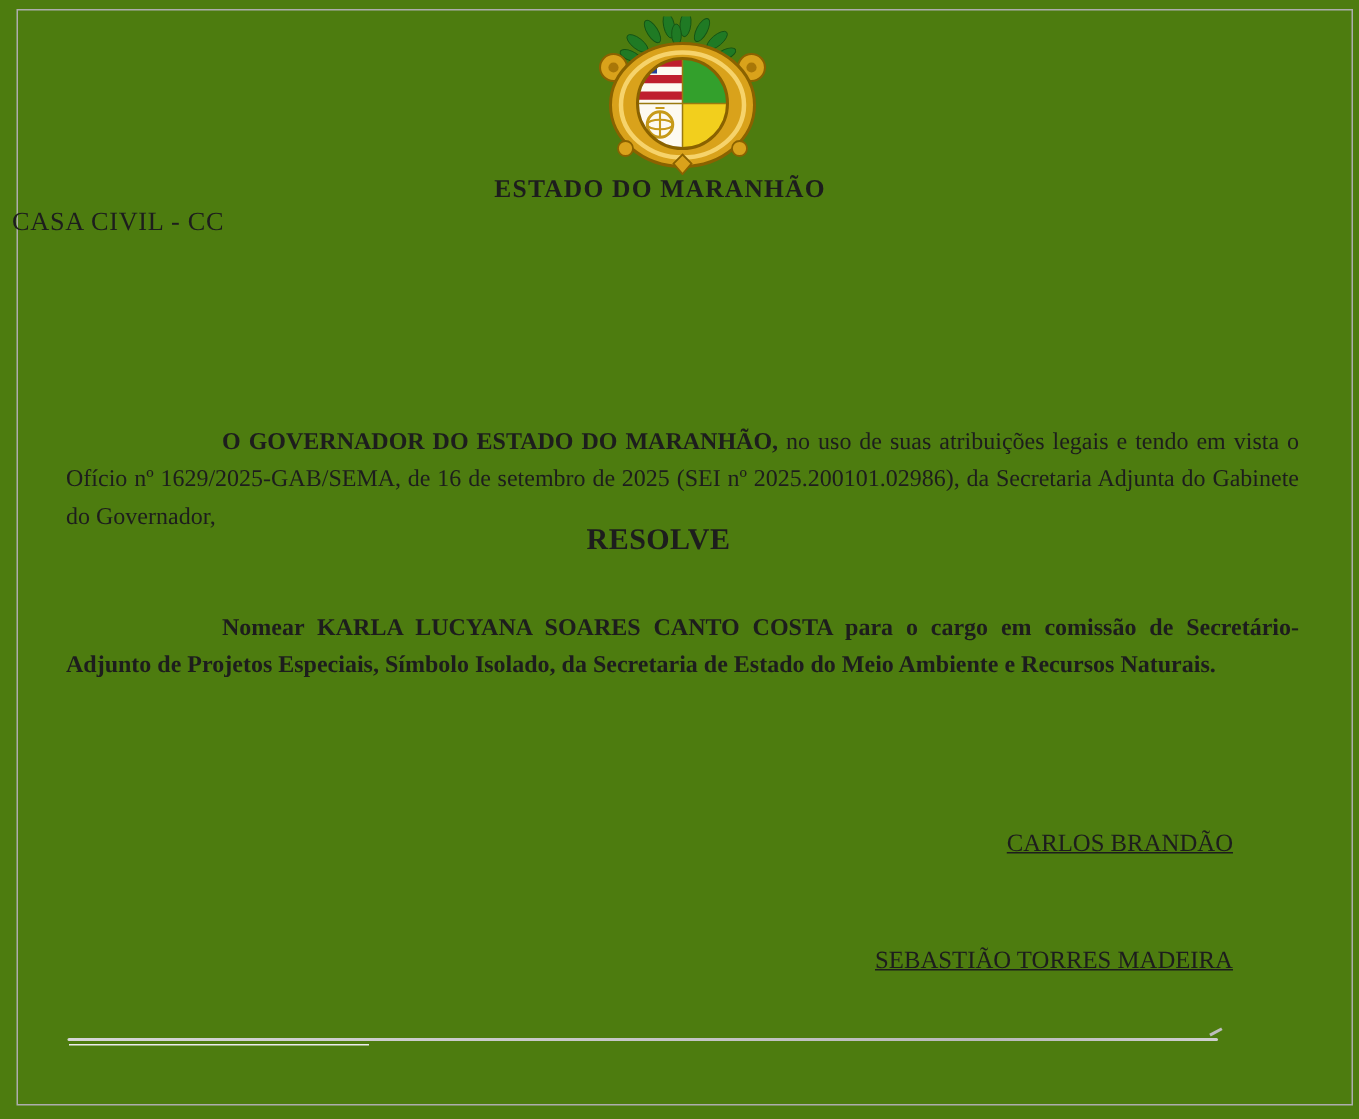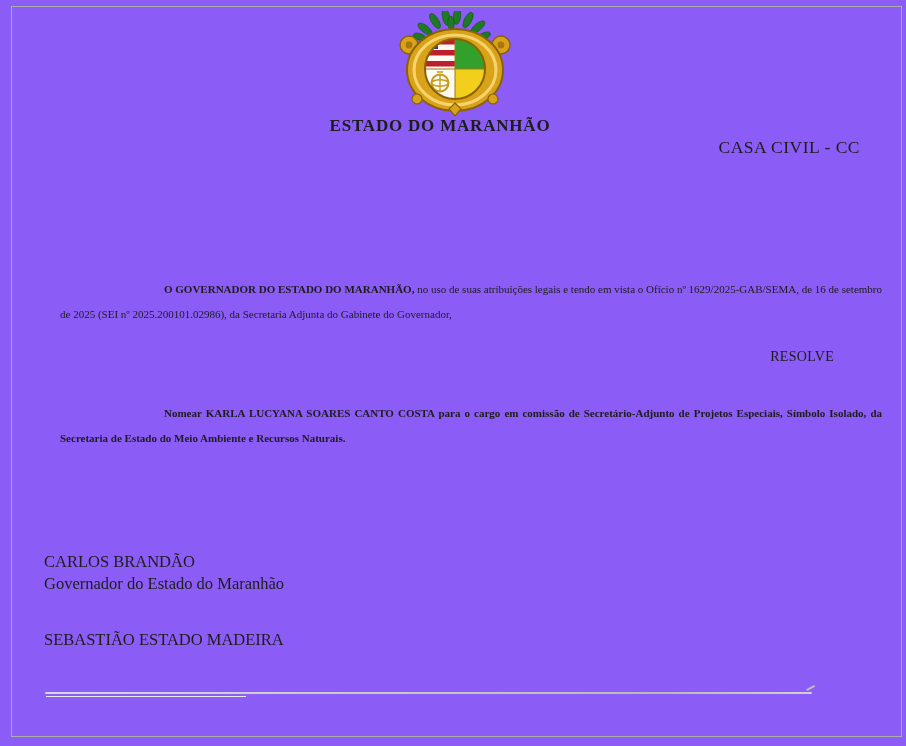--- a/index.html
+++ b/index.html
@@ -1,19 +1,19 @@
 <!DOCTYPE html>
 <html><head>
 <meta charset="utf-8">
 <style>
   html,body{margin:0;padding:0;background:#ffffff;}
   .page{
     position:relative;
     width:906px;height:746px;
-    background:#8b5cf6;
+    background:#4d7c0f;
     font-family:"Liberation Serif","DejaVu Serif",serif;
     color:#1d1d1d;
     overflow:hidden;
   }
   .page-border{
     position:absolute;
     left:11px;top:6px;width:889px;height:729px;
     border:1px solid #adadad;
     pointer-events:none;
   }
@@ -23,48 +23,47 @@
   }
   .org-name{
     position:absolute;
     left:20px;top:116px;width:840px;
     text-align:center;
     font-size:17px;font-weight:bold;
     letter-spacing:0.8px;
   }
   .dept-name{
     position:absolute;
-    left:20px;top:137px;width:840px;
-    text-align:right;
+    left:8px;top:137px;width:840px;
+    text-align:left;
     font-size:17.5px;
     letter-spacing:0.5px;
   }
   .para{
     position:absolute;
     left:44px;width:822px;
-    font-size:11px;line-height:25px;
+    font-size:16px;line-height:25px;
     text-align:justify;
     text-indent:104px;
-    margin-left:16px;
   }
   .p1{top:266px;}
   .resolve{
     position:absolute;
     left:44px;top:349px;width:790px;
-    text-align:right;
-    font-size:14px;font-weight:normal;
+    text-align:center;
+    font-size:20px;font-weight:bold;
     letter-spacing:0.3px;
   }
   .p2{top:390px;font-weight:bold;}
   .p3{top:472px;}
   .sig-block{
     position:absolute;
-    left:44px;width:790px;
-    text-align:left;
-    font-size:16.5px;line-height:22px;
+    left:32px;width:790px;
+    text-align:right;
+    font-size:16.5px;line-height:22px;text-decoration:underline;
   }
   .sig1{top:551px;}
   .sig2{top:629px;}
   .sig-name{display:block;}
   .sig-title{display:block;}
   .footer-line{
     position:absolute;
     left:45px;top:692px;width:767px;height:2px;
     background:linear-gradient(to right,#d6d6d6,#c4c4c4 55%,#b9b9b9 80%,#cfcfcf);
     border-radius:1px;
@@ -152,24 +151,23 @@
 
   <p class="para p1"><b>O GOVERNADOR DO ESTADO DO MARANHÃO,</b><span> no uso de suas atribuições legais e tendo em vista o Ofício nº 1629/2025-GAB/SEMA, de 16 de setembro de 2025 (SEI nº 2025.200101.02986), da Secretaria Adjunta do Gabinete do Governador,</span></p>
 
   <div class="resolve">RESOLVE</div>
 
   <p class="para p2">Nomear KARLA LUCYANA SOARES CANTO COSTA para o cargo em comissão de Secretário-Adjunto de Projetos Especiais, Símbolo Isolado, da Secretaria de Estado do Meio Ambiente e Recursos Naturais.</p>
 
 
   <div class="sig-block sig1">
     <span class="sig-name">CARLOS BRANDÃO</span>
-    <span class="sig-title">Governador do Estado do Maranhão</span>
   </div>
 
   <div class="sig-block sig2">
-    <span class="sig-name">SEBASTIÃO ESTADO MADEIRA</span>
+    <span class="sig-name">SEBASTIÃO TORRES MADEIRA</span>
   </div>
 
   <div class="footer-line"></div>
   <div class="footer-line-faint"></div>
   <div class="footer-line-tail"></div>
 
 </div>
 
 </body></html>

